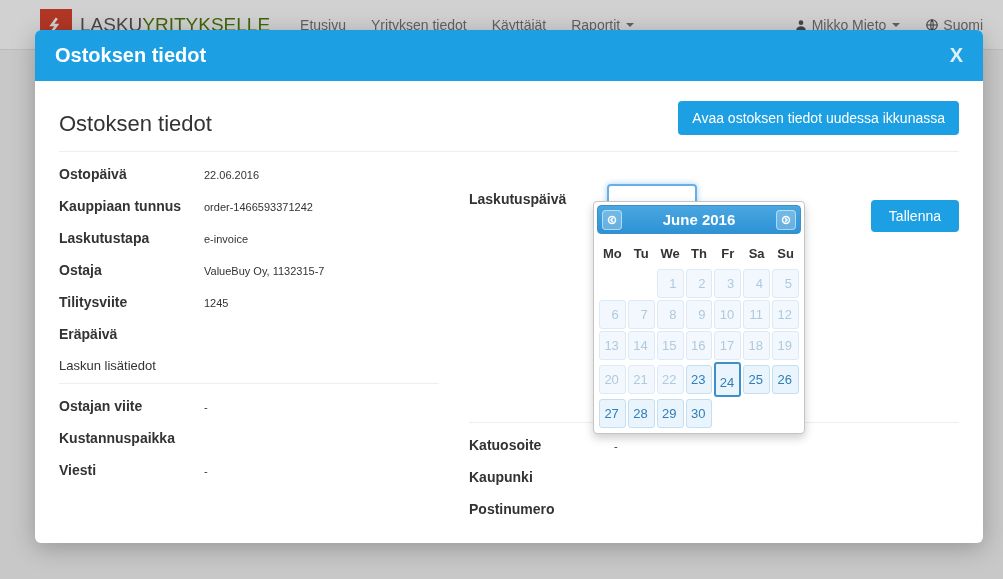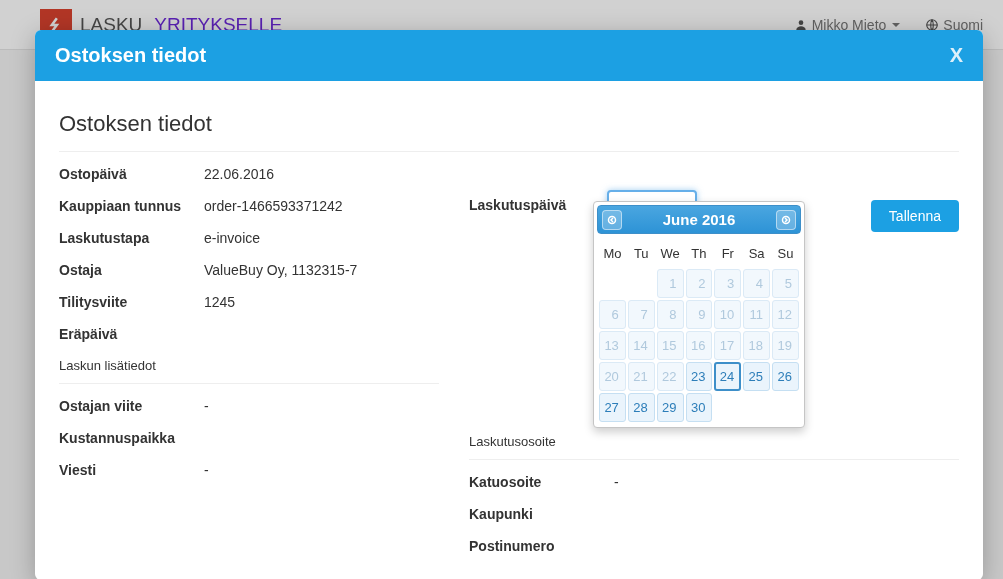--- a/index.html
+++ b/index.html
@@ -37,21 +37,21 @@
     background: #d9432f;
     color: #fff;
     display: inline-flex;
     align-items: center;
     justify-content: center;
     margin-right: 8px;
     font-weight: 900;
     font-size: 20px;
   }
   .logo-mark svg { width: 20px; height: 20px; }
-  .logo .b { color: #6d28d9; margin-left: 12px; }
+  .logo .b { color: #4d7c0f; }
   .navlinks { display: flex; gap: 25px; }
   .navlinks a, .navright a {
     color: #777;
     text-decoration: none;
     font-size: 14px;
     display: inline-flex;
     align-items: center;
     gap: 4px;
   }
   .caret {
@@ -139,21 +139,21 @@
     align-items: baseline;
     margin-bottom: 16px;
   }
   .kv-row .k {
     flex: 0 0 145px;
     font-weight: 700;
     font-size: 14px;
     color: #333;
   }
   .kv-row .v {
-    font-size: 14px;
+    font-size: 11px;
     color: #333;
   }
   .subheading {
     font-size: 13px;
     font-weight: 500;
     margin-top: 10px;
     margin-bottom: 10px;
   }
   .bill-row {
     display: flex;
@@ -224,21 +224,21 @@
     display: flex;
     align-items: center;
     justify-content: center;
     cursor: pointer;
   }
   .dp-prev { left: 4px; }
   .dp-next { right: 4px; }
   .dp-nav svg { width: 10px; height: 10px; }
   .dp-table { width: 100%; border-collapse: separate; border-spacing: 2px; }
   .dp-table th {
-    font-weight: 400;
+    font-weight: 700;
     color: #333;
     padding: 6px 0;
     text-align: center;
     font-size: 13px;
   }
   .dp-table td {
     text-align: right;
     padding: 0;
   }
   .dp-cell {
@@ -253,35 +253,44 @@
     min-width: 26px;
   }
   .dp-cell.disabled {
     color: #b0c9dd;
     background: #f2f8fd;
     border-color: #dbeaf6;
     cursor: default;
   }
   .dp-cell.highlight {
     border: 2px solid #3d8fc9;
-    padding: 5px 5px 5px 0;
+    padding: 11px 5px 5px 0;
   }
 </style>
 </head>
 <body>
 
 <div class="navbar">
   <div class="logo">
     <span class="logo-mark">
       <svg viewBox="0 0 24 24" fill="none" stroke="#fff" stroke-width="3">
           <path d="M13 4 L7 12 L13 12 L7 20"></path>
         </svg>
     </span>
     <span>LASKU</span>
       <span class="b">YRITYKSELLE</span>
+  </div>
+  <div class="navlinks">
+    <a href="#">Etusivu</a>
+    <a href="#">Yrityksen tiedot</a>
+    <a href="#">Käyttäjät</a>
+    <a href="#">
+      <span>Raportit</span>
+      <span class="caret"></span>
+    </a>
   </div>
   <div class="navright">
     <a href="#">
       <span class="user-icon">
         <svg viewBox="0 0 24 24" fill="#555">
             <circle cx="12" cy="8" r="4"></circle>
             <path d="M4 20c0-4 4-6 8-6s8 2 8 6v1H4z"></path>
           </svg>
       </span>
       <span>Mikko Mieto</span>
@@ -300,20 +309,21 @@
 </div>
 
 <div class="backdrop"></div>
 
 <div class="modal">
   <div class="modal-header">
     <span>Ostoksen tiedot</span>
     <span class="modal-close">X</span>
   </div>
   <div class="modal-body">
+    <button class="open-new-btn">Avaa ostoksen tiedot uudessa ikkunassa</button>
     <div class="section-title">Ostoksen tiedot</div>
     <hr>
 
     <div class="cols">
 
       <div class="col-left">
         <div class="kv-row">
           <div class="k">Ostopäivä</div>
           <div class="v">22.06.2016</div>
         </div>
@@ -348,21 +358,21 @@
           <div class="k">Kustannuspaikka</div>
           <div class="v"></div>
         </div>
         <div class="kv-row">
           <div class="k">Viesti</div>
           <div class="v">-</div>
         </div>
       </div>
 
       <div class="col-right">
-        <div class="bill-row" style="margin-top:24px;">
+        <div class="bill-row" style="margin-top:18px;">
           <div class="k">Laskutuspäivä</div>
           <input class="date-input" type="text" value="" style="">
         </div>
         <button class="save-btn">Tallenna</button>
 
         <div class="datepicker">
           <div class="dp-header">
             <span class="dp-nav dp-prev">
               <svg viewBox="0 0 10 10" fill="#fff">
                   <circle cx="5" cy="5" r="3.5" fill="none" stroke="#fff" stroke-width="1.5"></circle>
@@ -494,21 +504,20 @@
                   <td></td>
                   <td></td>
                   <td></td>
                 </tr>
               </tbody>
           </table>
         </div>
 
         <div style="height:190px"></div>
 
-        <div class="subheading">Laskutusosoite</div>
         <hr>
         <div class="kv-row">
           <div class="k">Katuosoite</div>
           <div class="v">-</div>
         </div>
         <div class="kv-row">
           <div class="k">Kaupunki</div>
           <div class="v"></div>
         </div>
         <div class="kv-row">

